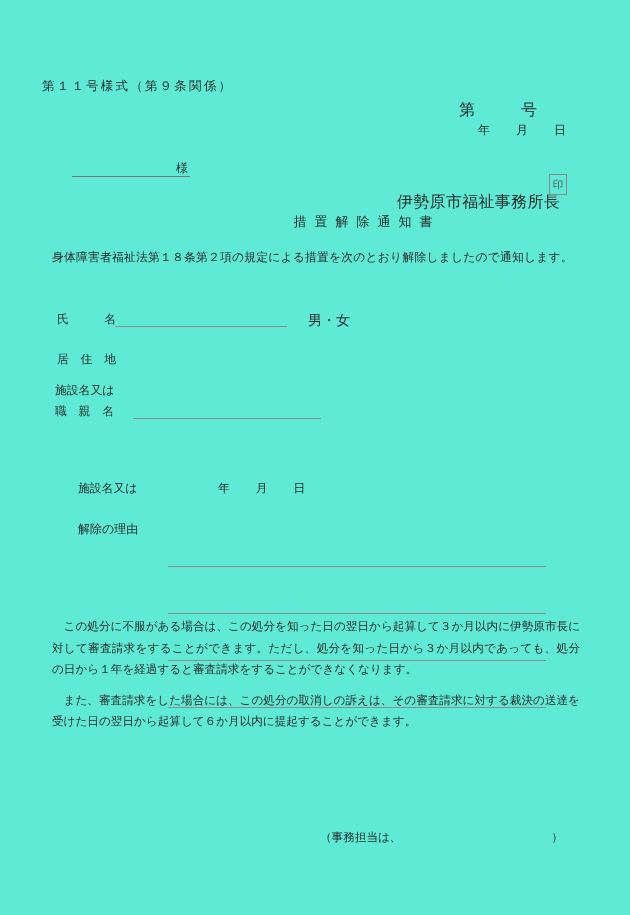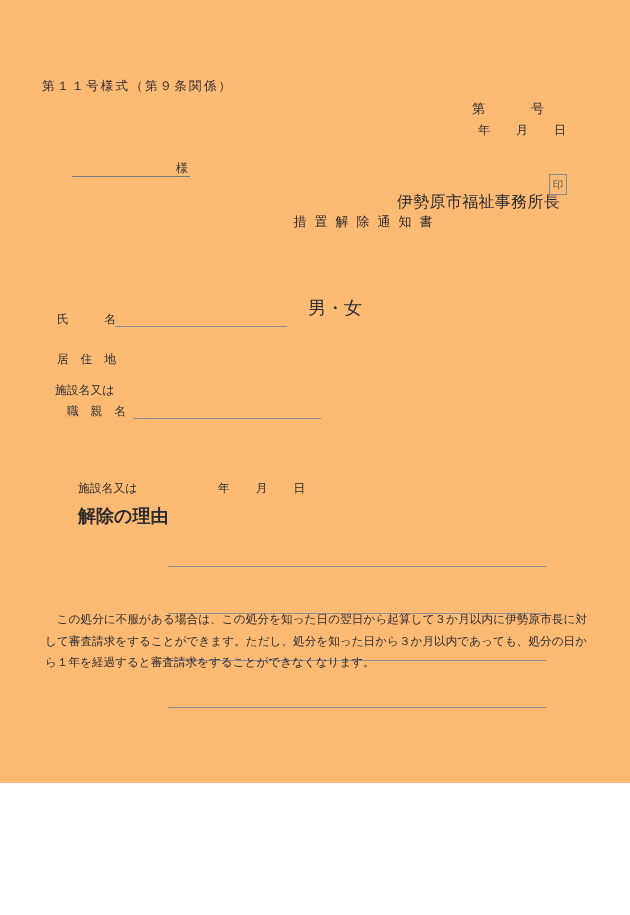--- a/index.html
+++ b/index.html
@@ -7,36 +7,36 @@
     padding: 0;
     background: #ffffff;
   }
   body {
     font-family: "DejaVu Serif", "Liberation Serif", serif;
     color: #2b2b2b;
   }
   .page {
     position: relative;
     width: 630px;
-    height: 783px;
-    background: #fdba74;
+    height: 915px;
+    background: #5eead4;
     overflow: hidden;
     font-size: 11.5px;
   }
   .abs { position: absolute; white-space: pre; }
 
   
   .form-no {
     left: 42px; top: 78px;
     font-size: 12.5px;
     letter-spacing: 2.2px;
   }
   .doc-no-row {
-    left: 472px; top: 100px;
-    font-size: 13px;
+    left: 459px; top: 100px;
+    font-size: 16px;
   }
   .doc-no-row .gap-wide { display: inline-block; width: 46px; }
   .date-row {
     left: 478px; top: 122px;
     font-size: 12px;
   }
   .date-row .gap { display: inline-block; width: 26px; }
 
   
   .addressee {
@@ -84,58 +84,58 @@
     letter-spacing: 0.2px;
   }
 
   
   .field-label {
     font-size: 11.8px;
   }
   .lbl-name   { left: 57px; top: 312px; letter-spacing: 0; }
   .lbl-addr   { left: 57px; top: 352px; }
   .lbl-fac1   { left: 55px; top: 383px; }
-  .lbl-fac2   { left: 55px; top: 404px; margin-left: 12px; }
+  .lbl-fac2   { left: 55px; top: 404px; }
 
   .rule {
     border-bottom: 1px solid #8d8d8d;
     height: 0;
   }
   .rule-name { left: 115px; top: 326px; width: 172px; }
   .rule-fac  { left: 133px; top: 418px; width: 188px; }
 
   .gender {
-    left: 308px; top: 296px;
-    font-size: 18px;
+    left: 308px; top: 312px;
+    font-size: 14px;
   }
 
   
   .lbl-reldate { left: 78px; top: 481px; font-size: 11.8px; }
   .reldate-val { left: 218px; top: 481px; font-size: 11.8px; }
   .reldate-val .gap { display: inline-block; width: 26px; }
 
-  .lbl-reason { left: 78px; top: 504px; font-size: 18px; font-weight: bold; }
+  .lbl-reason { left: 78px; top: 521px; font-size: 12px; }
   .reason-lines { left: 168px; top: 520px; width: 378px; }
   .reason-lines .rline {
     border-bottom: 1px solid #8d8d8d;
     height: 18px;
   }
 
   
   .legal {
     left: 43px; top: 607px;
     width: 546px;
     font-size: 11.6px;
     line-height: 21.5px;
     text-align: justify;
     text-justify: inter-ideograph;
     white-space: normal;
   }
   .legal p {
-    margin: 2px;
+    margin: 9px;
     text-indent: 1em;
   }
   .contact-line {
     left: 320px; top: 830px;
     font-size: 11.6px;
   }
   .contact-line .blank { display: inline-block; width: 150px; }
 </style>
 </head>
 <body>
@@ -147,20 +147,21 @@
   <div class="abs doc-no-row"><span>第</span><span class="gap-wide"></span><span>号</span></div>
   <div class="abs date-row"><span>年</span><span class="gap"></span><span>月</span><span class="gap"></span><span>日</span></div>
 
   <div class="abs addressee"><span>様</span></div>
 
   <div class="abs issuer">伊勢原市福祉事務所長</div>
   <div class="abs seal-box">印</div>
 
   <div class="abs doc-title">措置解除通知書</div>
 
+  <div class="abs lead">身体障害者福祉法第１８条第２項の規定による措置を次のとおり解除しましたので通知します。</div>
 
   <div class="abs field-label lbl-name">氏　　　名</div>
   <div class="abs rule rule-name"></div>
   <div class="abs gender">男・女</div>
 
   <div class="abs field-label lbl-addr">居　住　地</div>
 
   <div class="abs field-label lbl-fac1">施設名又は</div>
   <div class="abs field-label lbl-fac2">職　親　名</div>
   <div class="abs rule rule-fac"></div>
@@ -171,16 +172,18 @@
   <div class="abs lbl-reason">解除の理由</div>
   <div class="abs reason-lines">
     <div class="rline"></div>
     <div class="rline"></div>
     <div class="rline"></div>
     <div class="rline"></div>
   </div>
 
   <div class="abs legal">
     <p>この処分に不服がある場合は、この処分を知った日の翌日から起算して３か月以内に伊勢原市長に対して審査請求をすることができます。ただし、処分を知った日から３か月以内であっても、処分の日から１年を経過すると審査請求をすることができなくなります。</p>
+    <p>また、審査請求をした場合には、この処分の取消しの訴えは、その審査請求に対する裁決の送達を受けた日の翌日から起算して６か月以内に提起することができます。</p>
   </div>
 
+  <div class="abs contact-line"><span>（事務担当は、</span><span class="blank"></span><span>）</span></div>
 
 </div>
 
 </body></html>

